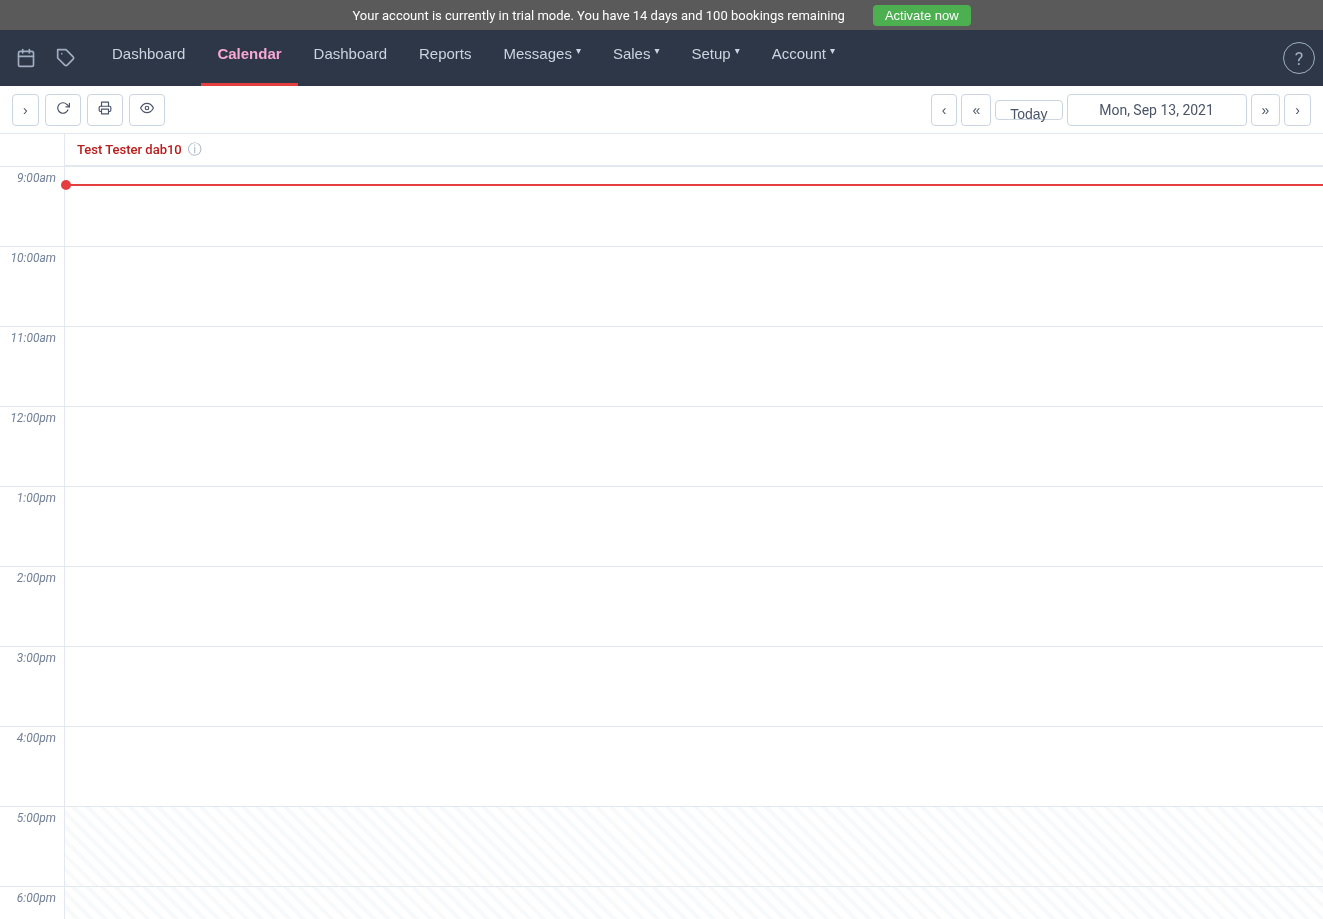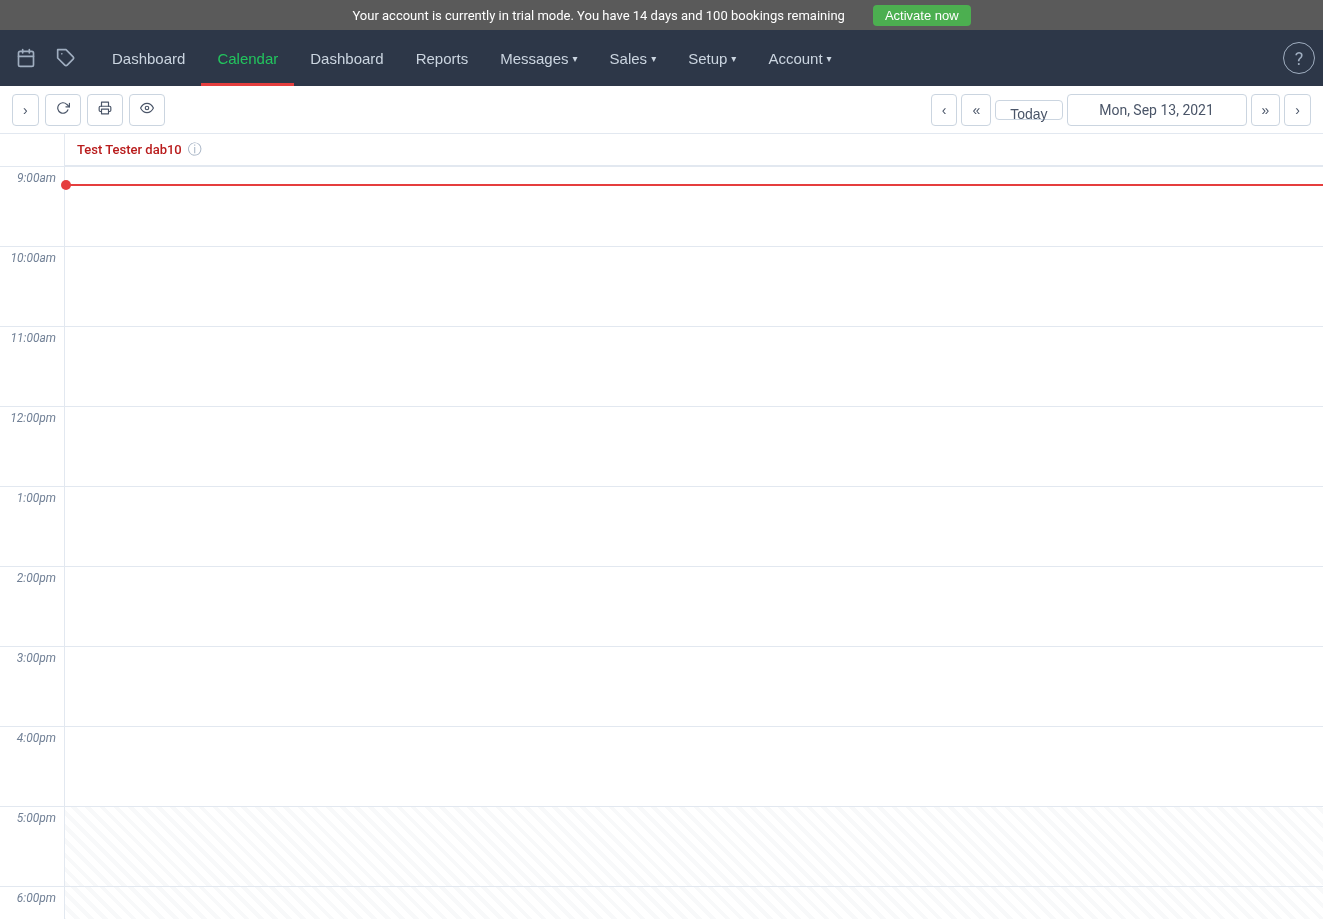--- a/index.html
+++ b/index.html
@@ -57,34 +57,33 @@
     }
     .nav-items {
       display: flex;
       align-items: center;
       flex: 1;
       height: 100%;
     }
     .nav-item {
       color: #cbd5e0;
       text-decoration: none;
-      padding: 4px 16px;
+      padding: 15px 16px;
       height: 100%;
       display: flex;
-      align-items: center;
       font-size: 15px;
       cursor: pointer;
       position: relative;
       white-space: nowrap;
       background: transparent;
       border: none;
     }
     .nav-item.active {
-      color: #22c55e;
-      font-weight: 400;
+      color: #f9a8d4;
+      font-weight: 700;
     }
     .nav-item.active::after {
       content: '';
       position: absolute;
       bottom: 0;
       left: 0;
       right: 0;
       height: 3px;
       background: #e53e3e;
     }

